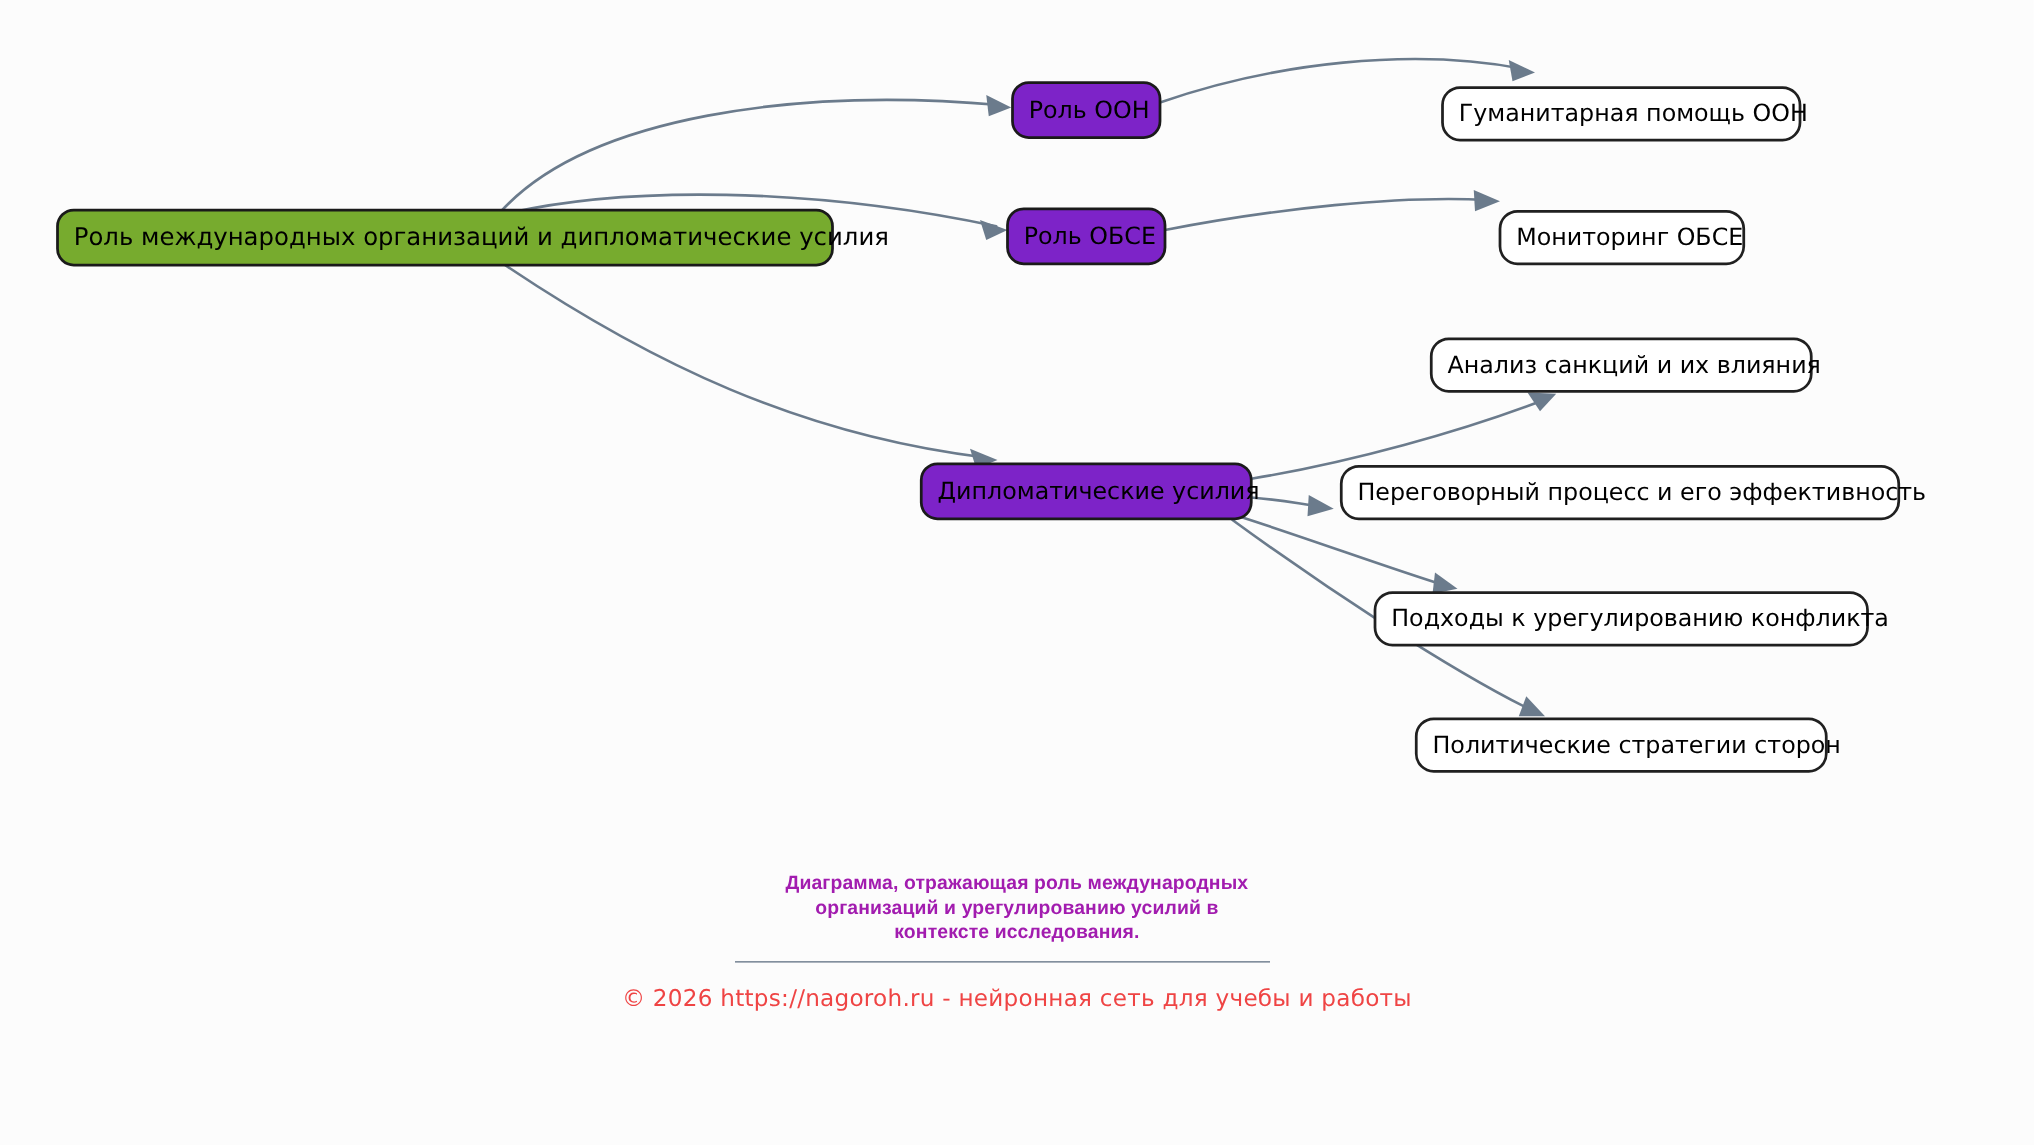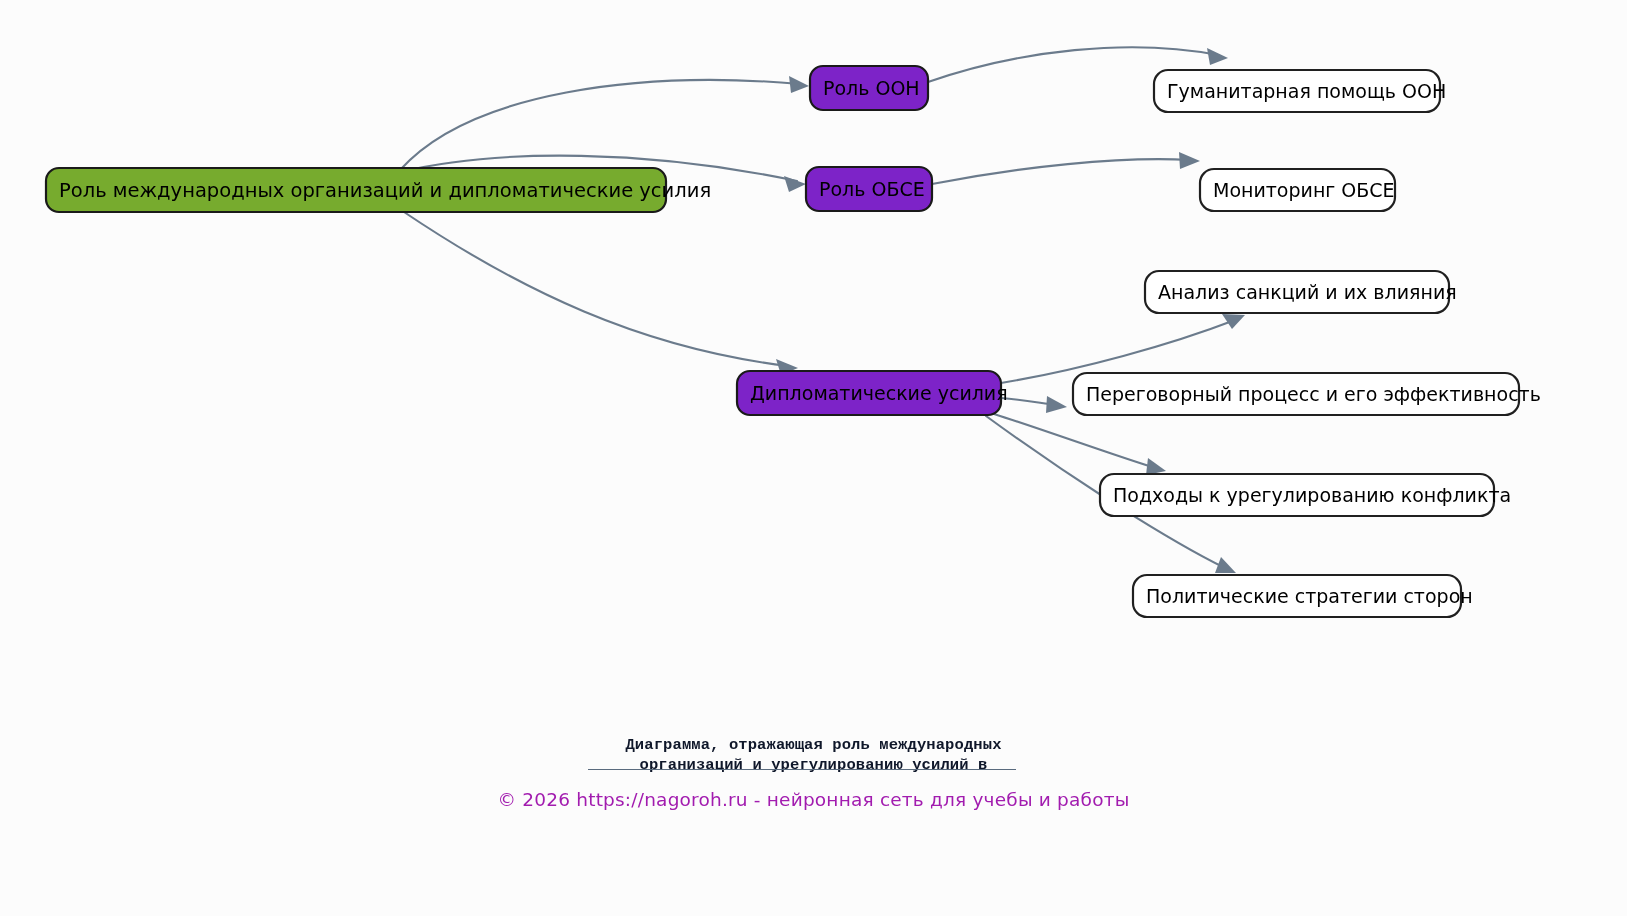--- a/index.html
+++ b/index.html
@@ -56,42 +56,42 @@
   .node-label-root {
     font-size: 19.5px;
   }
   .caption-block {
     position: absolute;
     left: 0;
     width: 1627px;
     text-align: center;
   }
   #caption-text {
-    top: 736px;
-    color: #0f172a;
-    font-family: Liberation Mono, monospace;
+    top: 697px;
+    color: #a21caf;
+    font-family: Liberation Sans, sans-serif;
     font-size: 15.5px;
     font-weight: bold;
     line-height: 19.5px;
     letter-spacing: 0.1px;
   }
   #caption-text div {
     white-space: pre;
   }
   #caption-divider {
     position: absolute;
     top: 769px;
     left: 588px;
     width: 428px;
     height: 0;
     border-top: 1.5px solid #5a6b7e;
   }
   #footer-text {
     top: 789px;
-    color: #a21caf;
+    color: #ef4444;
     font-family: "DejaVu Sans", sans-serif;
     font-size: 18.5px;
     font-weight: normal;
     letter-spacing: 0.2px;
   }
 </style>
 </head>
 <body>
 
 <div id="canvas">
@@ -179,19 +179,20 @@
         <rect class="node-rect node-leaf-rect" x="1133" y="575" width="328" height="42" rx="14" ry="14"></rect>
         <text class="node-label" x="1146" y="597">Политические стратегии сторон</text>
       </g>
 
     </g>
   </svg>
 
   <div class="caption-block" id="caption-text">
     <div>Диаграмма, отражающая роль международных</div>
     <div>организаций и урегулированию усилий в</div>
+    <div>контексте исследования.</div>
   </div>
 
   <div id="caption-divider"></div>
 
   <div class="caption-block" id="footer-text">© 2026 https://nagoroh.ru - нейронная сеть для учебы и работы</div>
 
 </div>
 
 </body></html>

